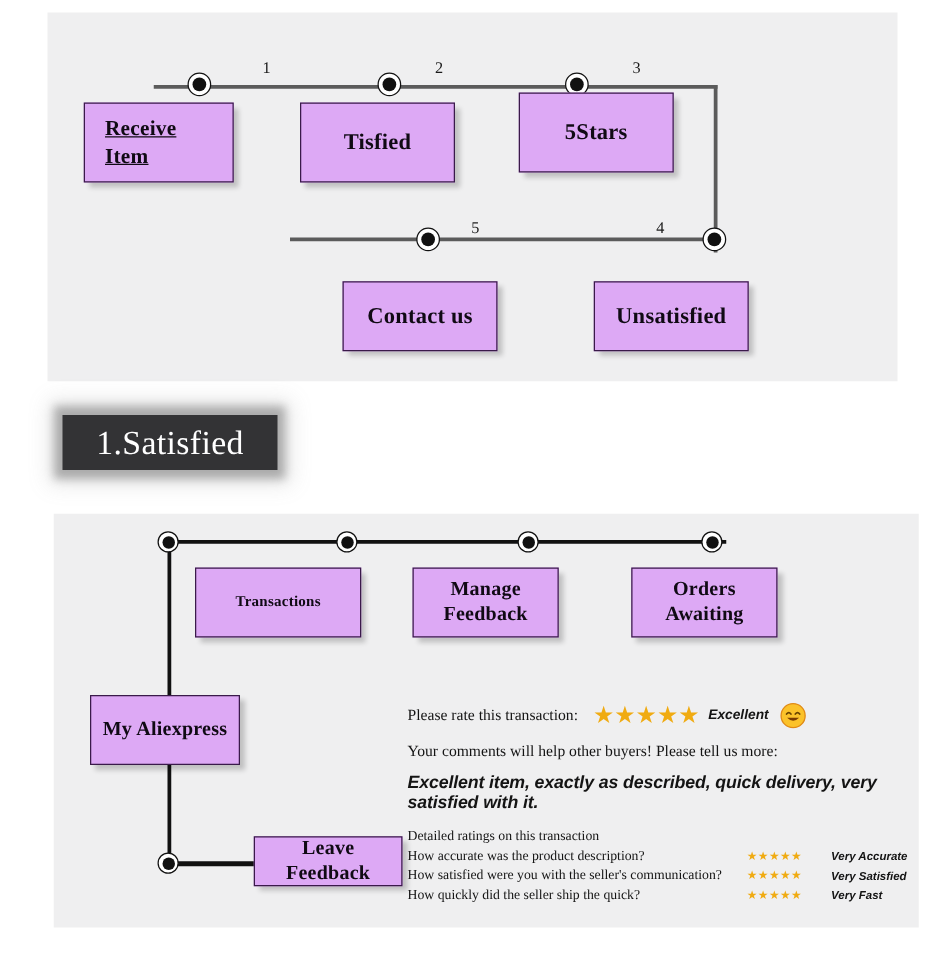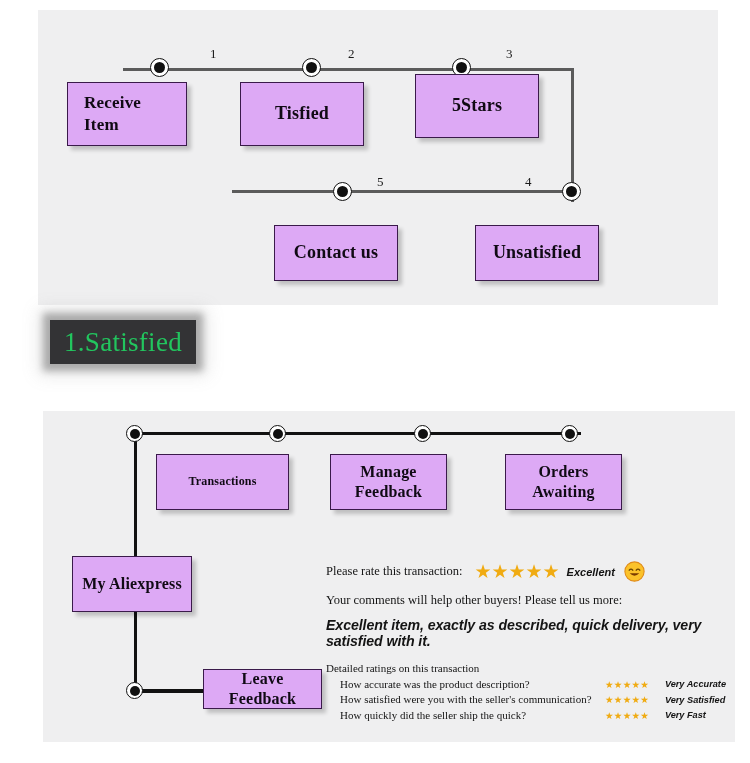--- a/index.html
+++ b/index.html
@@ -11,56 +11,56 @@
   #panel-top{left:38px;top:10px;width:680px;height:295px;}
   #panel-bottom{left:43px;top:411px;width:692px;height:331px;}
 
   
   .fbox{position:absolute;background:#dda9f5;border:1px solid #3a1a4a;
         box-shadow:4px 4px 4px rgba(0,0,0,.20);
         display:flex;align-items:center;box-sizing:border-box;
         color:#100a14;font-weight:700;letter-spacing:.2px;}
   .fbox .txt{width:100%;line-height:1.28;}
   .fbox.center{justify-content:center;text-align:center;}
-  .fbox.left{justify-content:flex-start;text-align:left;padding-left:16px;}
+  .fbox.left{justify-content:flex-start;text-align:left;padding-left:16px;text-decoration:underline;}
 
   
   .ln{position:absolute;background:#5b5b5b;}
   .ln.dark{background:#111111;}
 
   
   .node{position:absolute;width:19px;height:19px;border-radius:50%;
         background:#ffffff;border:1.6px solid #111;box-sizing:border-box;
         display:flex;align-items:center;justify-content:center;}
   .node::after{content:"";width:11px;height:11px;border-radius:50%;background:#111;}
   .node.sm{width:17px;height:17px;}
   .node.sm::after{width:10px;height:10px;}
 
   
   .elabel{position:absolute;font-family:"Liberation Serif",serif;font-size:13px;color:#1a1a1a;}
 
   
-  #title-chip{position:absolute;left:50px;top:320px;width:146px;height:44px;
-      background:#333335;color:#22c55e;display:flex;align-items:center;
+  #title-chip{position:absolute;left:50px;top:332px;width:172px;height:44px;
+      background:#333335;color:#ffffff;display:flex;align-items:center;
       justify-content:center;font-size:27px;font-weight:400;
       font-family:"Liberation Serif",serif;letter-spacing:.3px;
       box-shadow:0 0 7px 7px rgba(80,80,80,.40),0 0 16px 11px rgba(140,140,140,.22);}
 
   
   #fbform{position:absolute;left:326px;top:560px;width:400px;color:#141414;}
   .frow{display:flex;align-items:center;white-space:nowrap;}
   .r1{font-size:12.5px;margin-bottom:10px;}
   .r2{font-size:12.5px;margin-bottom:9px;}
   .r3{font-size:14.2px;font-weight:bold;font-style:italic;letter-spacing:-.1px;
       font-family:"Liberation Sans",sans-serif;margin-bottom:12px;}
   .detailed{font-size:11px;line-height:1.38;}
   .detailed .hdr{margin-bottom:1px;}
   .dtable{width:100%;border-collapse:collapse;}
   .dtable td{padding:0;font-size:11px;vertical-align:middle;white-space:nowrap;}
-  .dtable td.q{width:272px;padding-left:14px;}
+  .dtable td.q{width:272px;}
   .dtable td.s{width:68px;}
   .dtable td.lab{font-family:"Liberation Sans",sans-serif;font-size:9.2px;
       font-weight:bold;font-style:italic;}
   .stars{color:#f0ab12;letter-spacing:.5px;}
   .stars.big{font-size:19px;letter-spacing:0px;}
   .stars.sm{font-size:9.5px;letter-spacing:.3px;}
   .exclab{font-family:"Liberation Sans",sans-serif;font-size:11px;font-weight:bold;
       font-style:italic;margin-left:7px;}
   .smiley{display:inline-block;width:21px;height:21px;margin-left:9px;vertical-align:-5px;}
 </style>

